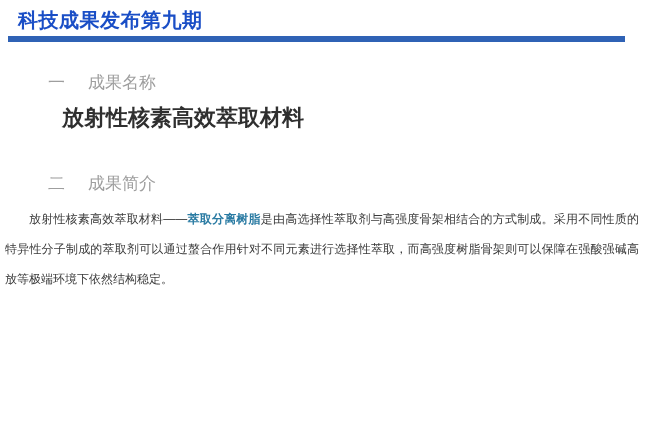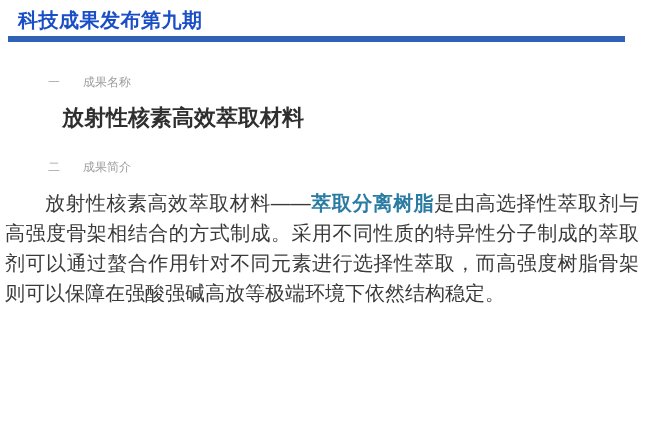--- a/index.html
+++ b/index.html
@@ -24,39 +24,39 @@
     letter-spacing: 0.5px;
   }
   .header-bar {
     margin: 4px 20px 0 8px;
     height: 6px;
     background: #2f62b5;
   }
   .section-heading {
     margin-left: 48px;
     color: #9e9e9e;
-    font-size: 12px;
+    font-size: 17px;
     line-height: 21px;
   }
   .section-heading.first { margin-top: 30px; }
-  .section-heading.second { margin-top: 28px; }
+  .section-heading.second { margin-top: 44px; }
   .section-marker {
     display: inline-block;
     margin-right: 23px;
   }
   .achievement-name {
     margin: 13px 0 0 62px;
     font-size: 22px;
     font-weight: bold;
     color: #2f2f2f;
     line-height: 23px;
   }
   .body-paragraph {
     margin: 10px 6px 0 5px;
-    font-size: 20px;
+    font-size: 12px;
     line-height: 30px;
     color: #3a3a3a;
     text-align: justify;
     text-indent: 2em;
   }
   .body-paragraph.second { margin-top: 28px; }
   .hl {
     color: #2a7ba3;
     font-weight: bold;
   }

